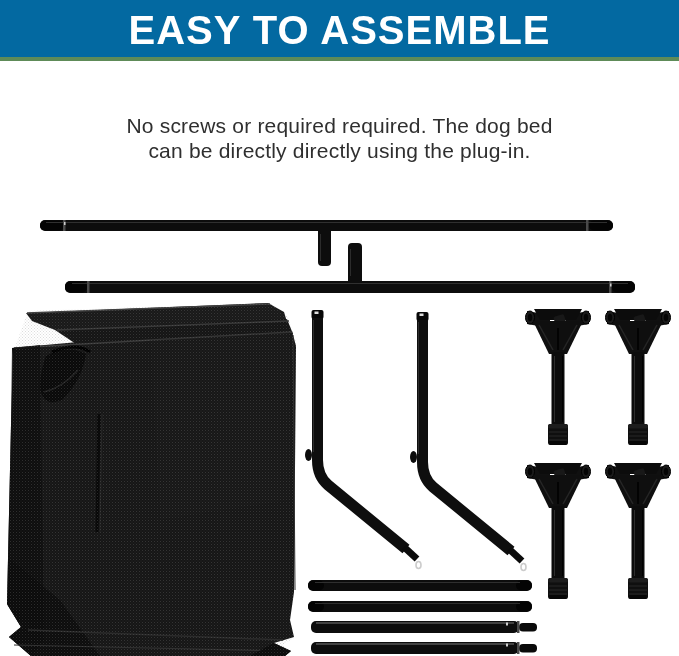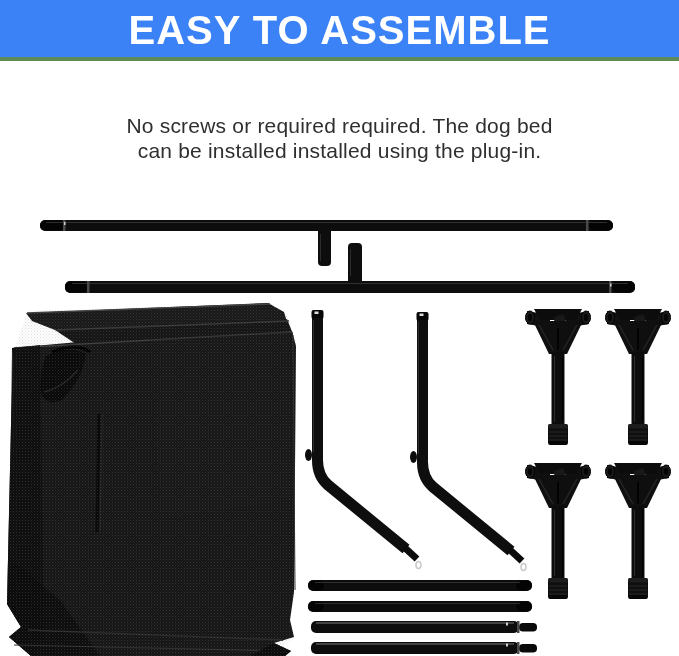--- a/index.html
+++ b/index.html
@@ -36,27 +36,27 @@
     background-position:0 0, 1.5px 1.5px;
     clip-path:polygon(28px 311px,270px 303px,288px 317px,296px 342px,294px 594px,
       290px 621px,294px 638px,282px 645px,291px 652px,285px 656px,31px 656px,
       9px 637px,21px 627px,7px 604px,11px 420px,14px 350px);
     pointer-events:none;
   }
 </style>
 </head>
 <body>
 
-<div class="banner" style="background: #3b82f6; border-bottom-color: rgb(94, 139, 88); color: rgb(255, 255, 255);">
+<div class="banner" style="background: #0369a1; border-bottom-color: rgb(94, 139, 88); color: rgb(255, 255, 255);">
   <div class="banner-title">EASY TO ASSEMBLE</div>
 </div>
 
 <div class="description">
   <span>No screws or required required. The dog bed</span>
-  <span>can be installed installed using the plug-in.</span>
+  <span>can be directly directly using the plug-in.</span>
 </div>
 
 <svg class="illustration" viewBox="0 0 679 656" xmlns="http://www.w3.org/2000/svg">
   <defs>
     <g id="corner-leg">
       <polygon points="-31,3 -8,7 -8,20 -31,16" fill="#101010"></polygon>
       <polygon points="31,3 8,7 8,20 31,16" fill="#101010"></polygon>
       <polygon points="-24,1 24,1 18,12 -18,12" fill="#0c0c0c"></polygon>
       <rect x="-3" y="7" width="11" height="14" rx="2" fill="#181818" transform="rotate(-18 3 14)"></rect>
       <ellipse cx="-28" cy="9.5" rx="4.5" ry="6.5" fill="#1b1b1b" stroke="#000000" stroke-width="1"></ellipse>

